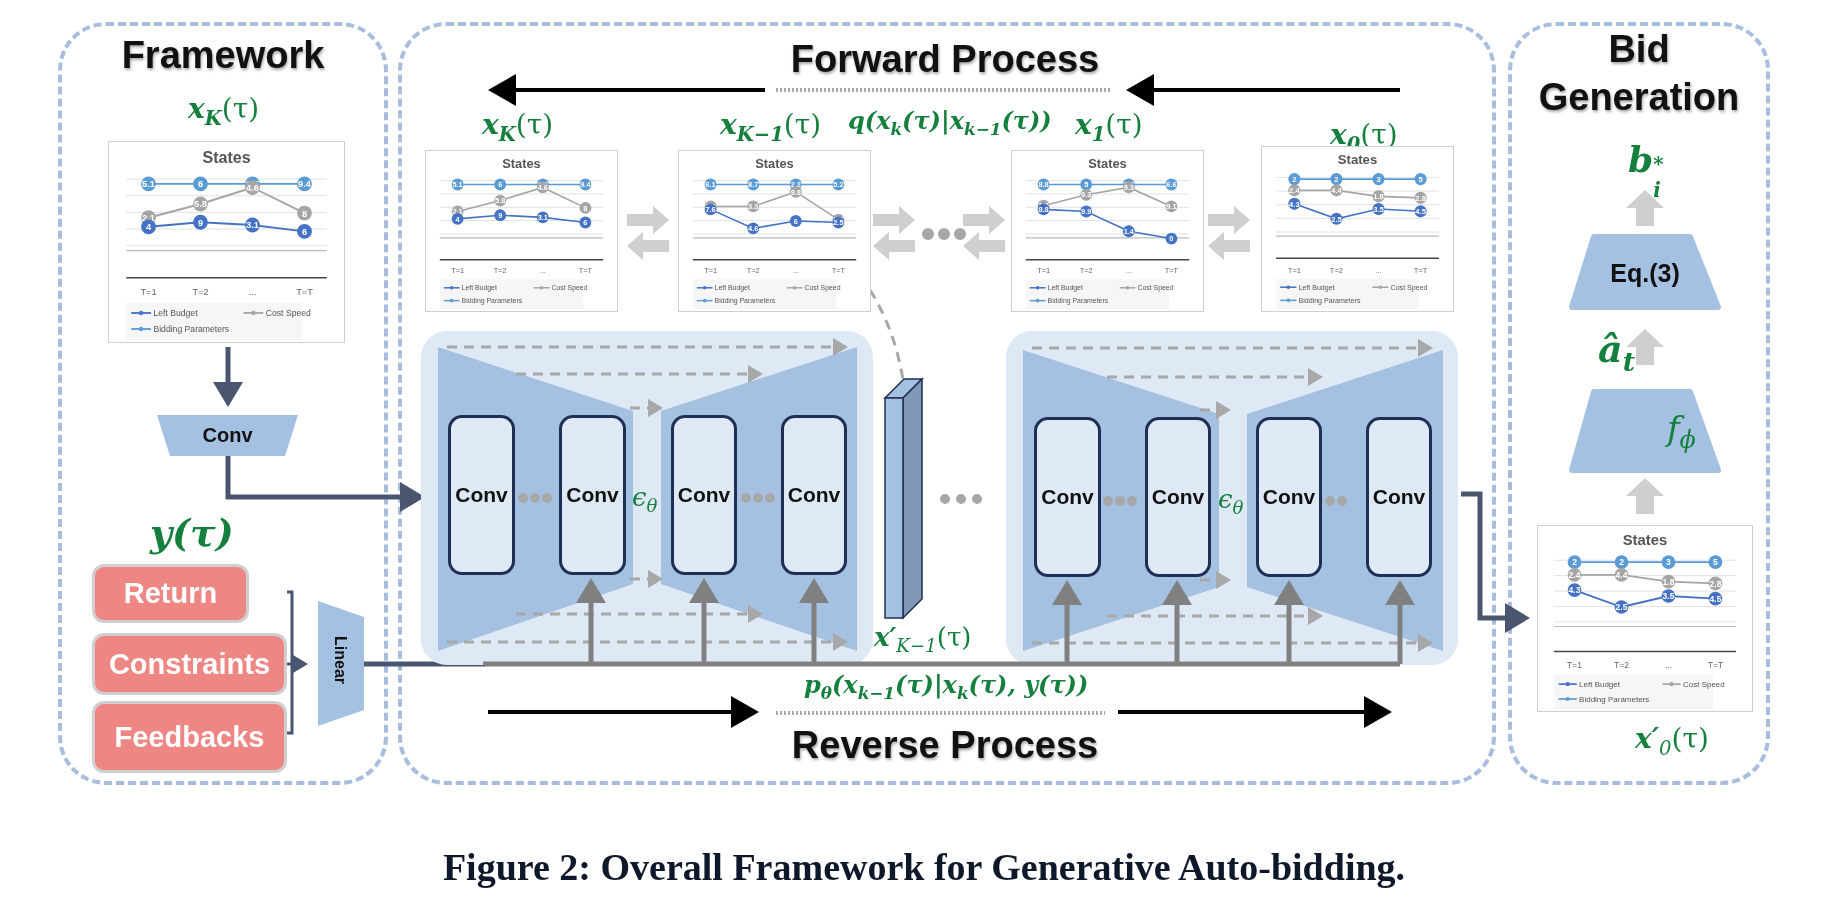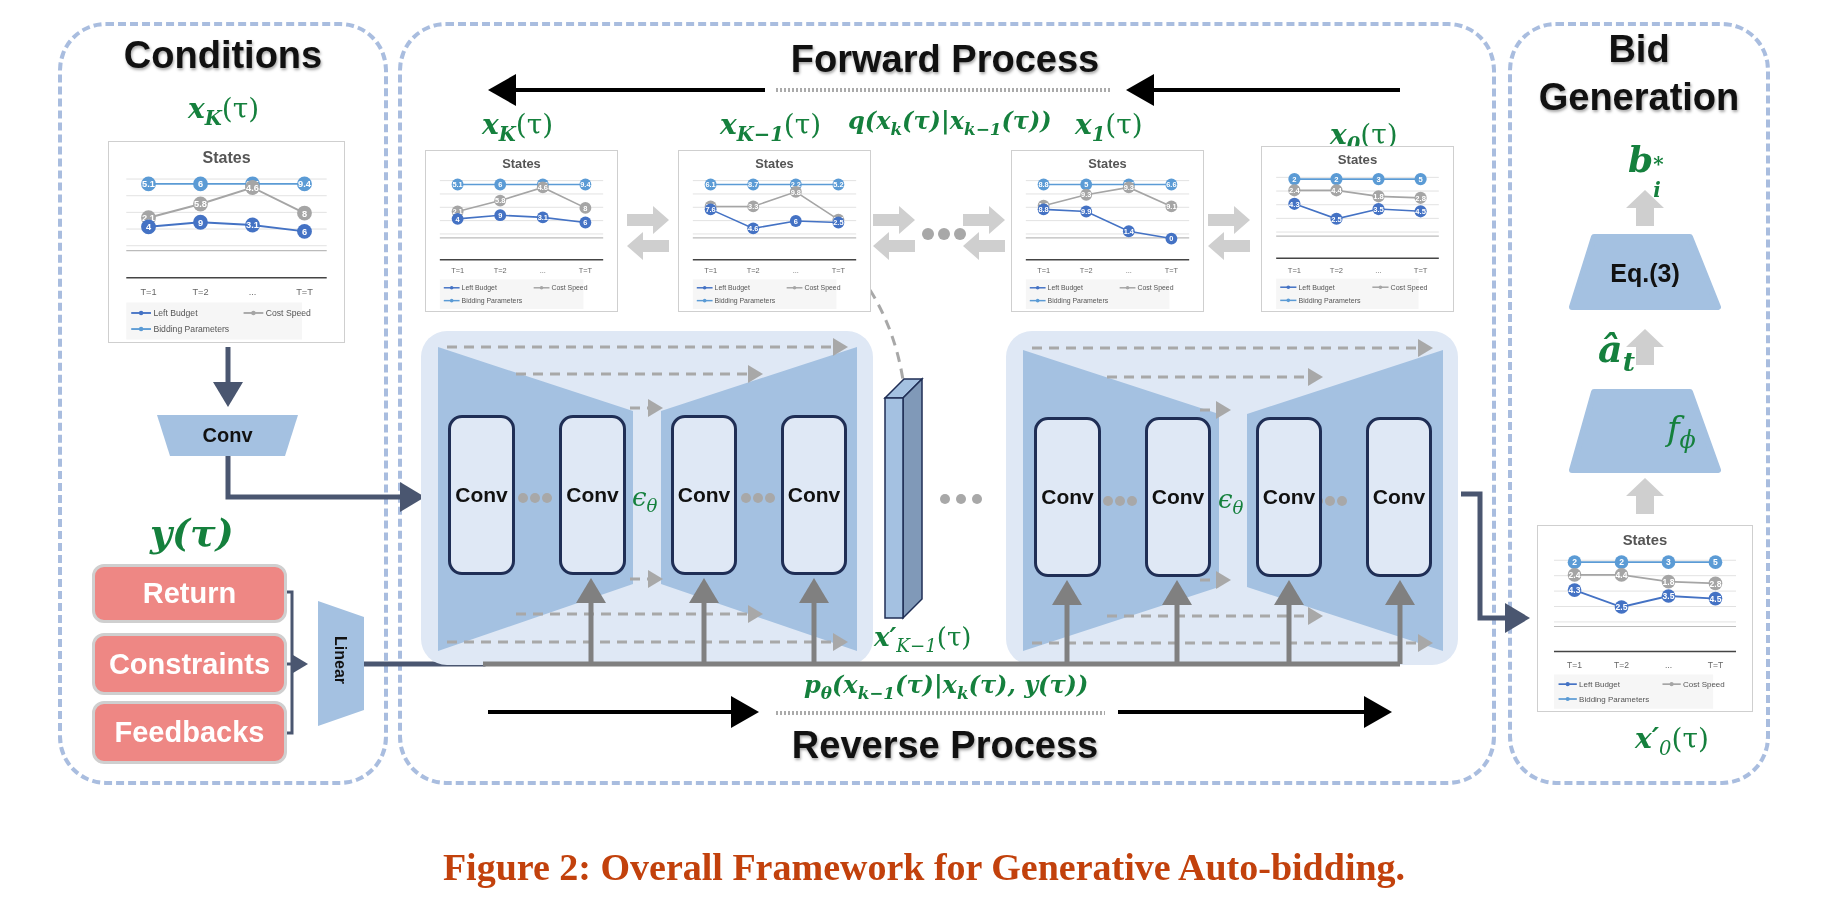--- a/index.html
+++ b/index.html
@@ -6,30 +6,30 @@
   body{width:1848px;height:898px;position:relative;overflow:hidden;font-family:"Liberation Sans",sans-serif;}
   .abs{position:absolute;}
   .panel{position:absolute;border:4px dashed #a9bddf;border-radius:48px;box-sizing:border-box;}
   .ptitle{position:absolute;font-family:"Liberation Sans",sans-serif;font-weight:bold;color:#111;text-align:center;text-shadow:1px 2px 3px rgba(0,0,0,0.35);}
   .math{position:absolute;font-family:"DejaVu Serif",serif;font-weight:bold;font-style:italic;color:#15803d;white-space:nowrap;}
   .math sub{font-size:0.7em;}
   .chart{position:absolute;background:#fff;border:1px solid #cfcfcf;box-sizing:border-box;}
   .chart svg{display:block;}
   .conv-block{position:absolute;border:3px solid #1f2e55;border-radius:14px;background:#dfe8f5;box-sizing:border-box;display:flex;align-items:center;justify-content:center;font-weight:bold;font-size:21px;color:#111;}
   .pill{position:absolute;background:#ee8784;border:3px solid #cfcfcf;border-radius:12px;box-sizing:border-box;color:#fff;font-weight:bold;font-size:29px;display:flex;align-items:center;justify-content:center;}
-  .caption{position:absolute;left:0;width:1848px;text-align:center;font-family:"Liberation Serif",serif;font-weight:bold;font-size:38px;color:#c2410c;}
+  .caption{position:absolute;left:0;width:1848px;text-align:center;font-family:"Liberation Serif",serif;font-weight:bold;font-size:38px;color:#0f172a;}
 </style>
 </head>
 <body>
 
 <div class="panel" style="left:58px;top:22px;width:330px;height:763px;"></div>
 <div class="panel" style="left:398px;top:22px;width:1098px;height:763px;"></div>
 <div class="panel" style="left:1508px;top:22px;width:262px;height:763px;"></div>
 
-<div class="ptitle" style="left:58px;top:34px;width:330px;font-size:38px;">Conditions</div>
+<div class="ptitle" style="left:58px;top:34px;width:330px;font-size:38px;">Framework</div>
 <div class="ptitle" style="left:700px;top:38px;width:490px;font-size:38px;">Forward Process</div>
 <div class="ptitle" style="left:700px;top:724px;width:490px;font-size:38px;">Reverse Process</div>
 <div class="ptitle" style="left:1508px;top:28px;width:262px;font-size:38px;">Bid</div>
 <div class="ptitle" style="left:1508px;top:76px;width:262px;font-size:38px;">Generation</div>
 
 <svg class="abs" style="left:0;top:0;" width="1848" height="898">
   <defs>
     <marker id="ahBlack" markerWidth="8" markerHeight="8" refX="6" refY="4" orient="auto" markerUnits="strokeWidth">
       <path d="M0,0 L7,4 L0,8 Z" fill="#000"></path>
     </marker>
@@ -190,23 +190,23 @@
 <div class="conv-block" style="left:448px;top:415px;width:67px;height:160px;">Conv</div>
 <div class="conv-block" style="left:559px;top:415px;width:67px;height:160px;">Conv</div>
 <div class="conv-block" style="left:671px;top:415px;width:66px;height:160px;">Conv</div>
 <div class="conv-block" style="left:781px;top:415px;width:66px;height:160px;">Conv</div>
 
 <div class="conv-block" style="left:1034px;top:417px;width:67px;height:160px;">Conv</div>
 <div class="conv-block" style="left:1145px;top:417px;width:66px;height:160px;">Conv</div>
 <div class="conv-block" style="left:1256px;top:417px;width:66px;height:160px;">Conv</div>
 <div class="conv-block" style="left:1366px;top:417px;width:66px;height:160px;">Conv</div>
 
-<div class="pill" style="left:92px;top:564px;width:195px;height:59px;">Return</div>
+<div class="pill" style="left:92px;top:564px;width:157px;height:59px;">Return</div>
 <div class="pill" style="left:92px;top:633px;width:195px;height:62px;">Constraints</div>
-<div class="pill" style="left:92px;top:701px;width:195px;height:63px;">Feedbacks</div>
+<div class="pill" style="left:92px;top:701px;width:195px;height:72px;">Feedbacks</div>
 
 <div class="math" style="left:188px;top:92px;font-size:28px;">
   <span>x</span><sub>K</sub><span style="font-style:normal;font-weight:normal;">(τ)</span>
 </div>
 <div class="math" style="left:150px;top:510px;font-size:38px;">y(τ)</div>
 
 <div class="math" style="left:482px;top:108px;font-size:28px;">
   <span>x</span><sub>K</sub><span style="font-style:normal;font-weight:normal;">(τ)</span>
 </div>
 <div class="math" style="left:720px;top:108px;font-size:28px;">

